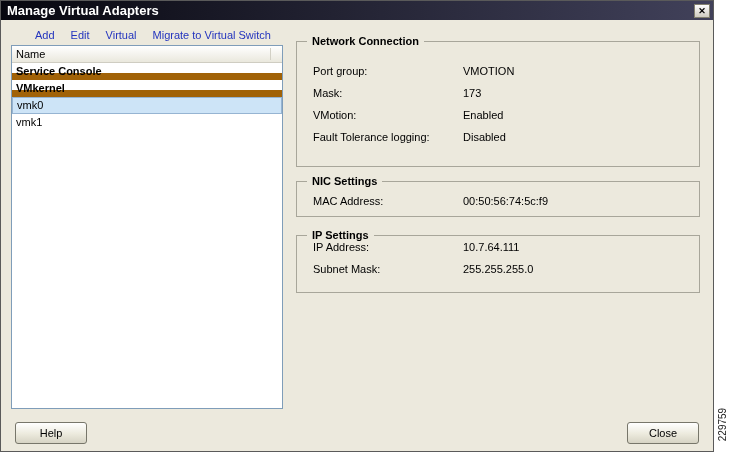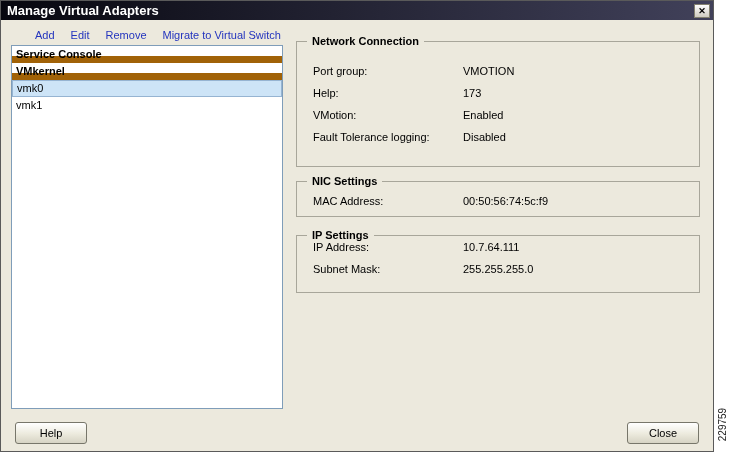--- a/index.html
+++ b/index.html
@@ -152,39 +152,40 @@
 <div class="dialog">
 
   <div class="titlebar">
     <span class="titlebar-text">Manage Virtual Adapters</span>
     <span class="close-btn">✕</span>
   </div>
 
   <div class="toolbar">
     <span class="toolbar-link">Add</span>
     <span class="toolbar-link">Edit</span>
-    <span class="toolbar-link">Remove</span>
+    <span class="toolbar-link">Virtual</span>
     <span class="toolbar-link">Migrate to Virtual Switch</span>
   </div>
 
   <div class="listbox">
+    <div class="list-header">Name</div>
     <div class="list-row bold">Service Console</div>
     <div class="list-row bold">VMkernel</div>
     <div class="list-row selected">vmk0</div>
     <div class="list-row">vmk1</div>
   </div>
 
   <div class="groupbox gb-network">
     <span class="groupbox-title">Network Connection</span>
     <div class="field-row">
       <span class="field-label">Port group:</span>
       <span class="field-value">VMOTION</span>
     </div>
     <div class="field-row">
-      <span class="field-label">Help:</span>
+      <span class="field-label">Mask:</span>
       <span class="field-value">173</span>
     </div>
     <div class="field-row">
       <span class="field-label">VMotion:</span>
       <span class="field-value">Enabled</span>
     </div>
     <div class="field-row">
       <span class="field-label">Fault Tolerance logging:</span>
       <span class="field-value">Disabled</span>
     </div>

